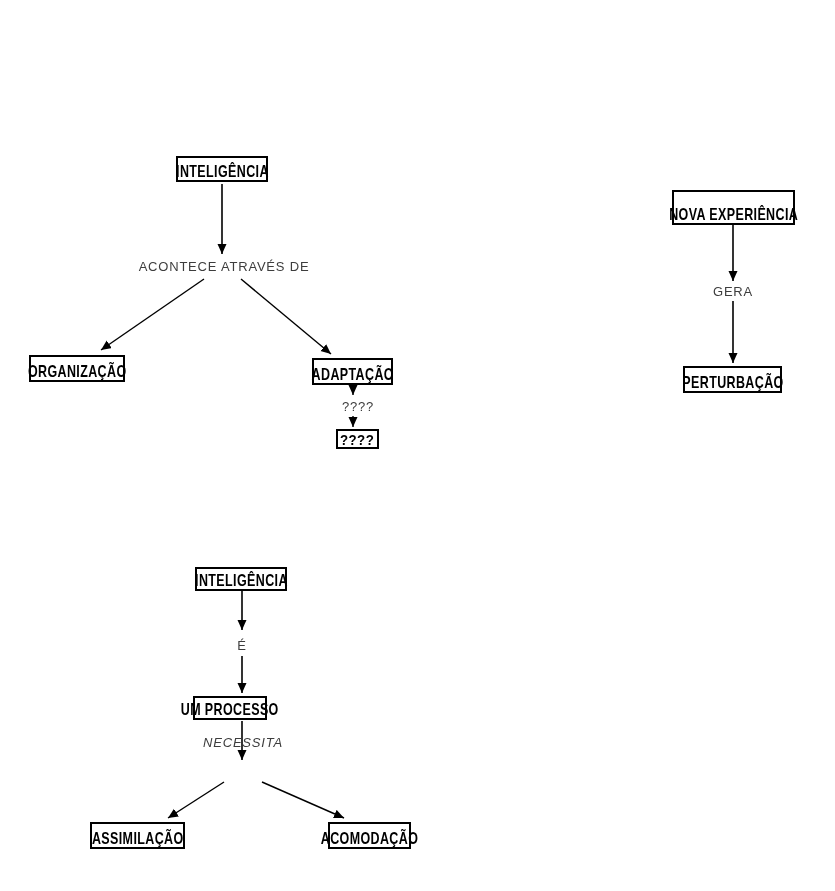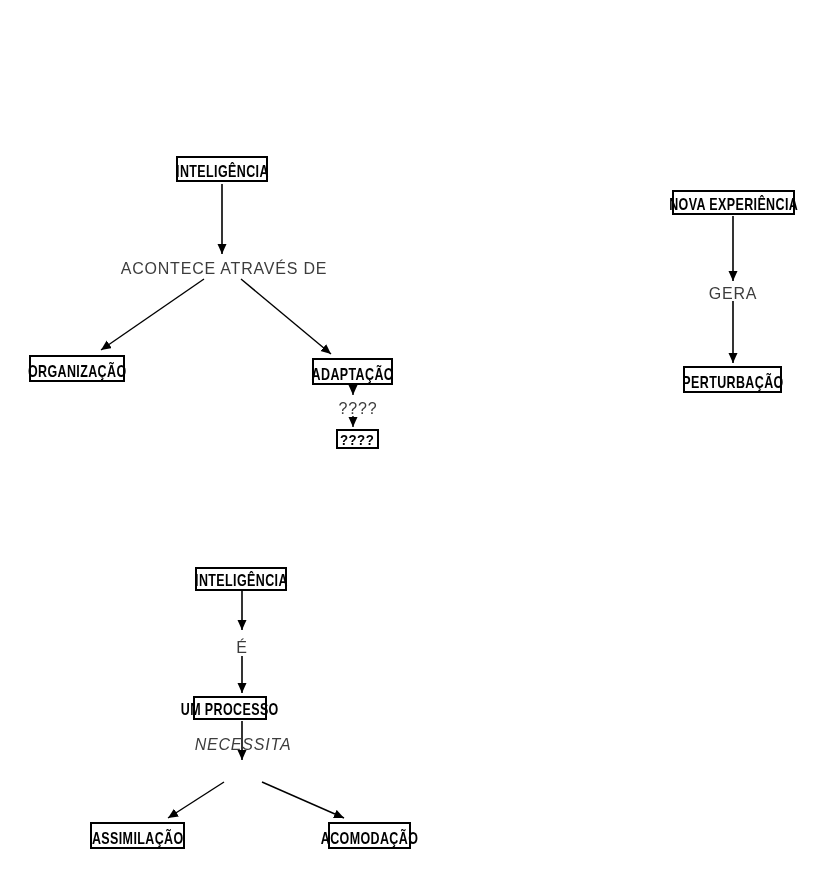--- a/index.html
+++ b/index.html
@@ -42,21 +42,21 @@
     transform: scale(0.78, 1.05);
     transform-origin: center center;
   }
   .node.small > span {
     font-size: 14px;
     transform: scale(0.95, 1.05);
   }
   .link-label {
     position: absolute;
     transform: translateX(-50%);
-    font-size: 16px;
+    font-size: 13px;
     line-height: 1.1;
     color: #3d3d3d;
     letter-spacing: 0.8px;
     white-space: nowrap;
   }
 </style>
 </head>
 <body>
 
 <div id="canvas">
@@ -92,21 +92,21 @@
     <span>ORGANIZAÇÃO</span>
   </div>
   <div class="node" style="left:312px; top:358px; width:81px; height:27px;">
     <span>ADAPTAÇÃO</span>
   </div>
   <div class="link-label" style="left:358px; top:400px;">????</div>
   <div class="node small" style="left:336px; top:429px; width:43px; height:20px;">
     <span>????</span>
   </div>
 
-  <div class="node" style="left:672px; top:190px; width:123px; height:25px;">
+  <div class="node" style="left:672px; top:190px; width:123px; height:35px;">
     <span>NOVA EXPERIÊNCIA</span>
   </div>
   <div class="link-label" style="left:733px; top:285px;">GERA</div>
   <div class="node" style="left:683px; top:366px; width:99px; height:27px;">
     <span>PERTURBAÇÃO</span>
   </div>
 
   <div class="node" style="left:195px; top:567px; width:92px; height:24px;">
     <span>INTELIGÊNCIA</span>
   </div>

